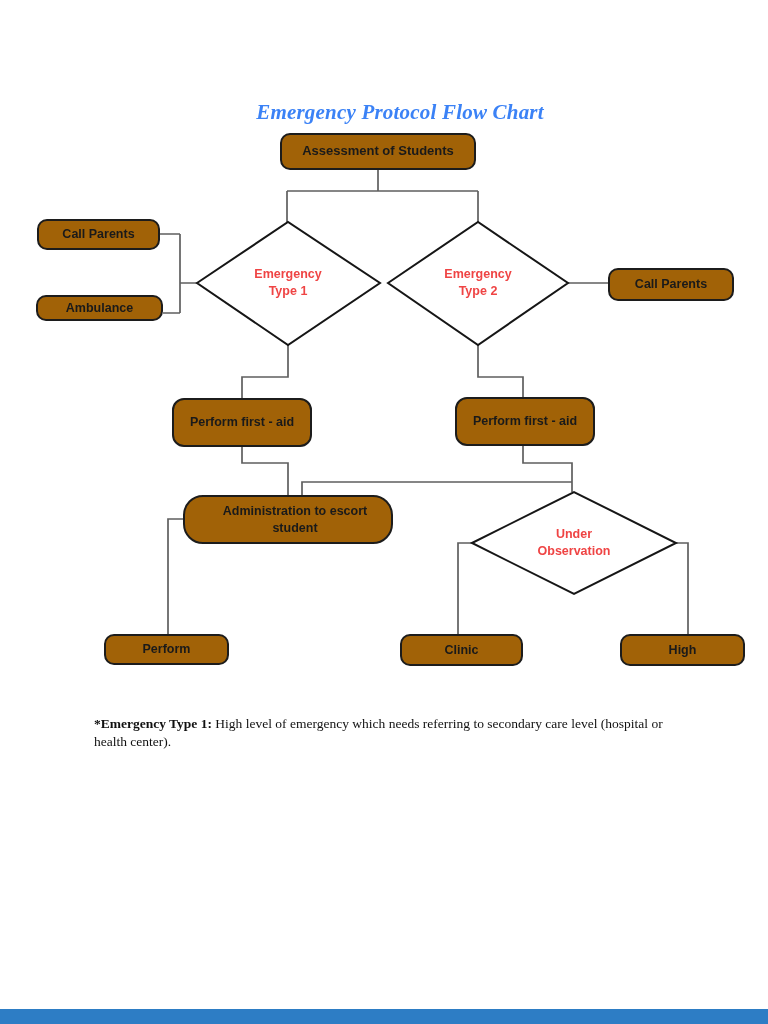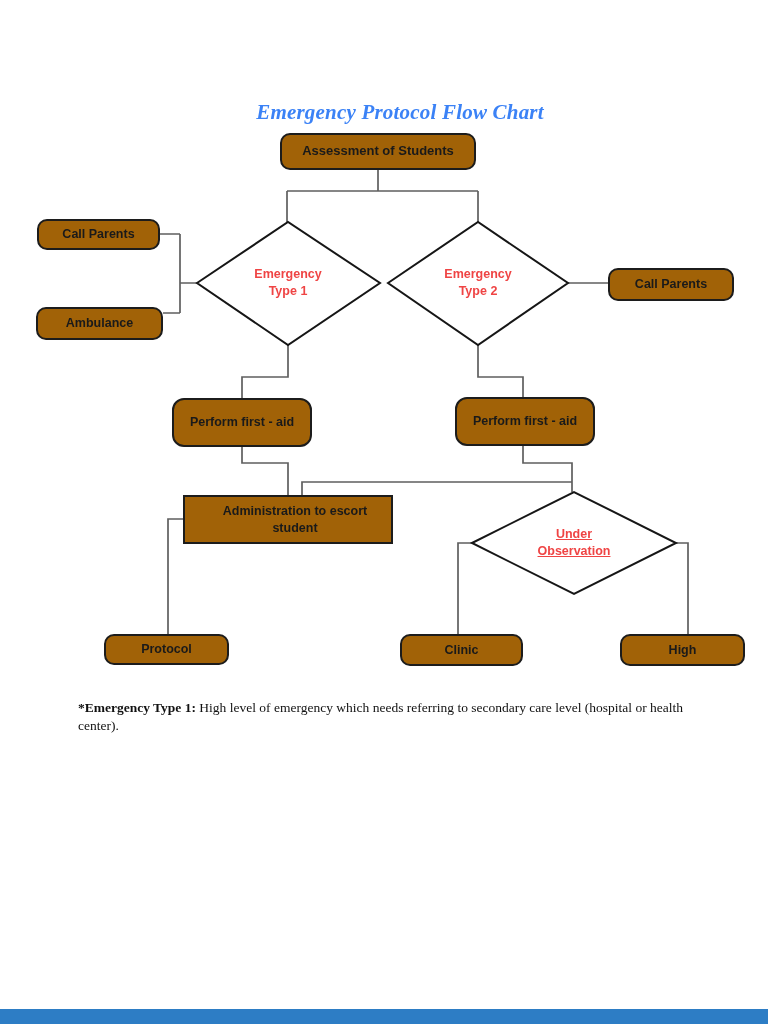--- a/index.html
+++ b/index.html
@@ -22,21 +22,21 @@
   }
   .diamond-label {
     position:absolute; z-index:2; display:flex; align-items:center; justify-content:center;
     text-align:center; font-weight:bold; font-size:12.5px; line-height:1.35;
     color:#ef4444; white-space:pre-line; pointer-events:none;
   }
   .footnotes {
     position:absolute; left:78px; top:699px; width:620px;
     font-family:"Liberation Serif", serif; font-size:13.5px; line-height:1.34; color:#111;
   }
-  .fn { margin:0; }
+  .fn { margin:16px; }
   .fn + .fn { margin-top:15px; }
   .footer-bar { position:absolute; left:0; bottom:0; width:768px; height:15px; z-index:3; }
 </style>
 </head>
 <body>
 
 <div class="page">
 
   <h1 class="title">Emergency Protocol Flow Chart</h1>
 
@@ -57,41 +57,41 @@
       <polygon points="197,283 288,222 380,283 288,345"></polygon>
       <polygon points="388,283 478,222 568,283 478,345"></polygon>
       <polygon points="472,543 574,492 676,543 574,594"></polygon>
     </g>
   </svg>
 
   <div class="node" style="left:280px; top:133px; width:196px; height:37px; font-size:13px;">Assessment of Students</div>
 
   <div class="node" style="left:37px; top:219px; width:123px; height:31px;">Call Parents</div>
 
-  <div class="node" style="left:36px; top:295px; width:127px; height:33px;margin-top:12px;">Ambulance</div>
+  <div class="node" style="left:36px; top:295px; width:127px; height:26px;">Ambulance</div>
 
   <div class="diamond-label" style="left:207px; top:227px; width:162px; height:112px;">Emergency
 Type 1</div>
 
   <div class="diamond-label" style="left:398px; top:227px; width:160px; height:112px;">Emergency
 Type 2</div>
 
   <div class="node" style="left:608px; top:268px; width:126px; height:33px;">Call Parents</div>
 
   <div class="node" style="left:172px; top:398px; width:140px; height:49px; border-radius:12px;">Perform first - aid</div>
 
   <div class="node" style="left:455px; top:397px; width:140px; height:49px; border-radius:12px;">Perform first - aid</div>
 
-  <div class="node" style="left:183px; top:495px; width:210px; height:49px; border-radius:0;padding-left:20px;">Administration to escort
+  <div class="node" style="left:183px; top:495px; width:210px; height:49px; border-radius:20px;padding-left:20px;">Administration to escort
 student</div>
 
-  <div class="diamond-label" style="left:482px; top:497px; width:184px; height:92px;text-decoration:underline;">Under
+  <div class="diamond-label" style="left:482px; top:497px; width:184px; height:92px;">Under
 Observation</div>
 
-  <div class="node" style="left:104px; top:634px; width:125px; height:31px;">Protocol</div>
+  <div class="node" style="left:104px; top:634px; width:125px; height:31px;">Perform</div>
 
   <div class="node" style="left:400px; top:634px; width:123px; height:32px;text-align:right;">Clinic</div>
 
   <div class="node" style="left:620px; top:634px; width:125px; height:32px;">High</div>
 
   <div class="footnotes">
     <p class="fn"><strong>*Emergency Type 1:</strong><span> High level of emergency which needs referring to secondary care level (hospital or health center).</span></p>
   </div>
 
   <div class="footer-bar" style="background: rgb(45, 125, 197);"></div>

